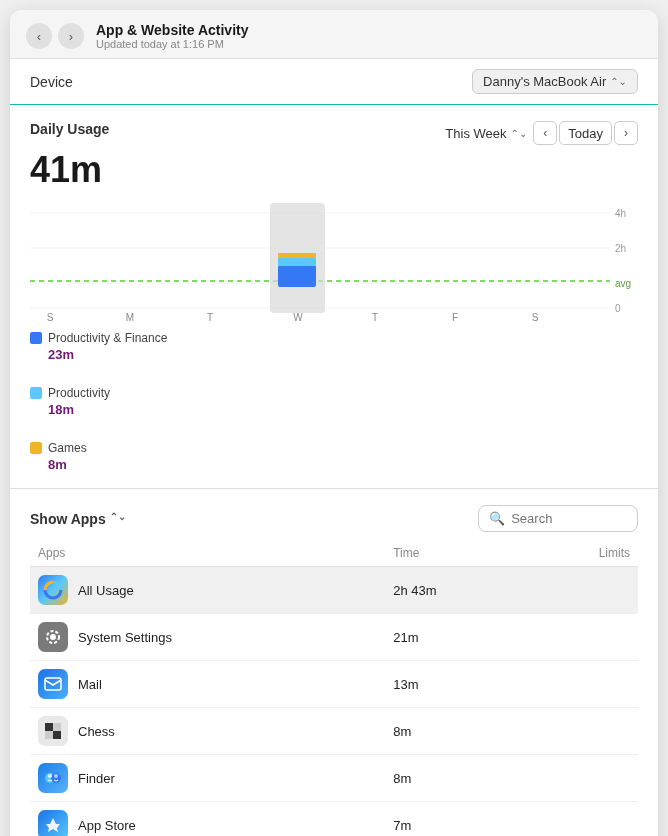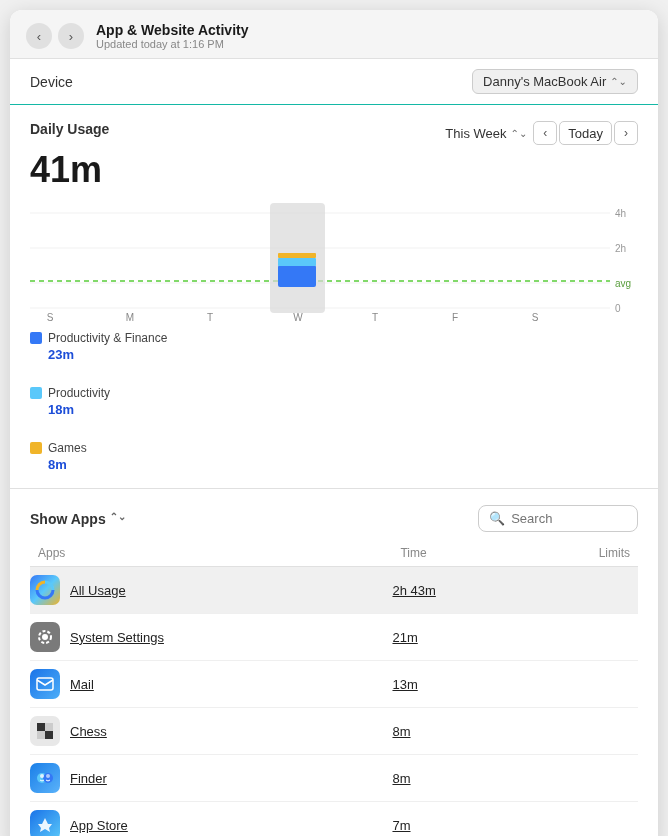--- a/index.html
+++ b/index.html
@@ -185,21 +185,21 @@
       height: 12px;
       border-radius: 2px;
     }
     .legend-text {
       font-size: 12px;
       color: #444;
     }
     .legend-time {
       font-size: 13px;
       font-weight: 600;
-      color: #1d4ed8;
+      color: #701a75;
       margin-left: 18px;
       margin-top: 2px;
     }
     
     .divider {
       height: 1px;
       background: #e0e0e0;
       margin: 4px 0;
     }
     
@@ -264,25 +264,24 @@
     .apps-table thead tr th.right {
       text-align: right;
     }
     .apps-table tbody tr {
       border-bottom: 1px solid #efefef;
     }
     .apps-table tbody tr:first-child {
       background: #f0f0f0;
     }
     .apps-table tbody tr td {
-      padding: 8px 0;
+      padding: 8px 8px;
       font-size: 13px;
       color: #222;
       vertical-align: middle;
-      text-decoration: underline;
     }
     .app-cell {
       display: flex;
       align-items: center;
       gap: 10px;
     }
     .app-icon {
       width: 30px;
       height: 30px;
       border-radius: 7px;

